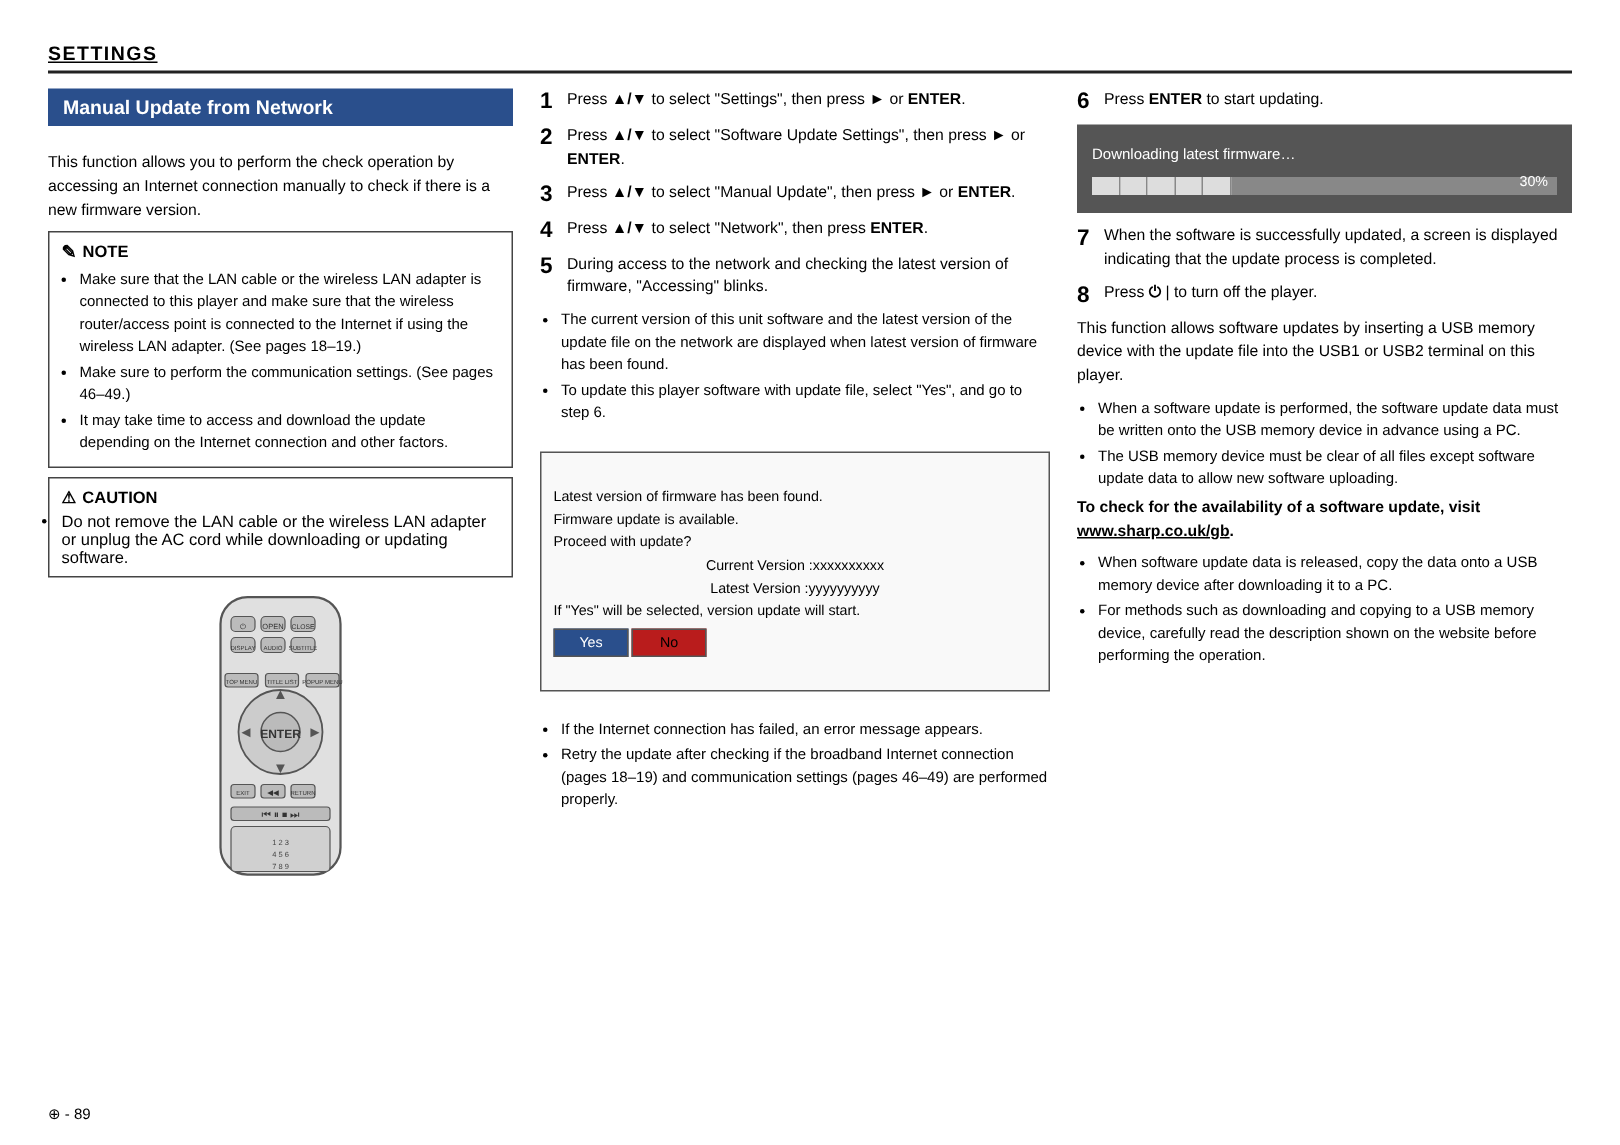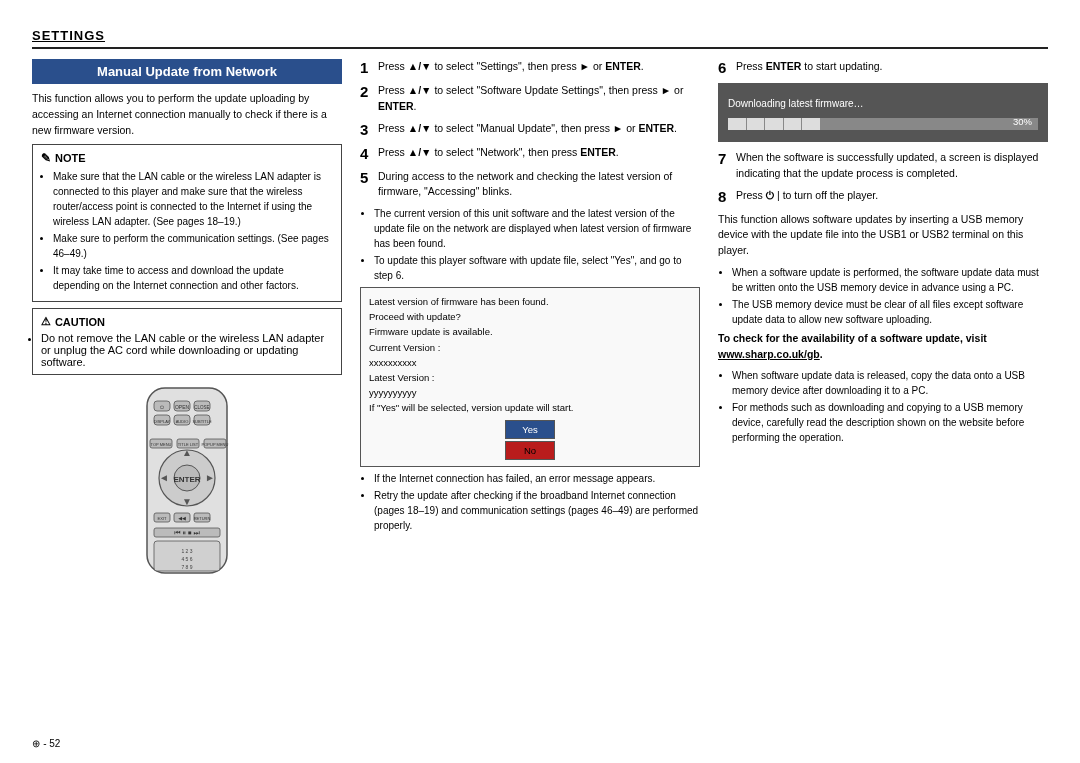--- a/index.html
+++ b/index.html
@@ -43,22 +43,21 @@
     }
     .right-col {
       flex: 1;
     }
     .section-title {
       background: #2a4f8c;
       color: #fff;
       font-size: 13px;
       font-weight: bold;
       padding: 5px 10px;
-      margin-bottom: 7px;
-      text-align: center;
+      margin-bottom: 17px;
     }
     .body-text {
       font-size: 10.5px;
       line-height: 1.5;
       margin-bottom: 6px;
     }
     .note-box {
       border: 1px solid #444;
       padding: 6px 8px;
       margin-bottom: 6px;
@@ -125,34 +124,33 @@
       margin-bottom: 4px;
     }
     .step-note ul {
       padding-left: 12px;
     }
     .step-note li {
       margin-bottom: 2px;
     }
     .firmware-dialog {
       border: 1px solid #555;
-      padding: 6px 8px;
-      margin: 4px 0;
+      padding: 22px 8px;
+      margin: 18px 0;
       font-size: 9.5px;
       line-height: 1.6;
       background: #f9f9f9;
     }
     .firmware-dialog .dialog-row {
       display: flex;
       justify-content: center;
-      flex-direction: column;
     }
     .dialog-buttons {
       display: flex;
-      flex-direction: column;
+      flex-direction: row;
       align-items: center;
       margin-top: 4px;
       gap: 2px;
     }
     .dialog-btn {
       width: 50px;
       border: 1px solid #555;
       text-align: center;
       font-size: 9.5px;
       padding: 1px 4px;
@@ -214,21 +212,21 @@
 </head>
 <body>
 
 <div class="page">
   <div class="settings-header">SETTINGS</div>
 
   <div class="two-col">
 
     <div class="left-col">
       <div class="section-title">Manual Update from Network</div>
-      <div class="body-text">This function allows you to perform the update uploading by accessing an Internet connection manually to check if there is a new firmware version.</div>
+      <div class="body-text">This function allows you to perform the check operation by accessing an Internet connection manually to check if there is a new firmware version.</div>
 
       <div class="note-box">
         <div class="note-title">
           <span style="font-size:12px;">✎</span>
           <span>NOTE</span>
         </div>
         <ul>
           <li>Make sure that the LAN cable or the wireless LAN adapter is connected to this player and make sure that the wireless router/access point is connected to the Internet if using the wireless LAN adapter. (See pages 18–19.)</li>
           <li>Make sure to perform the communication settings. (See pages 46–49.)</li>
           <li>It may take time to access and download the update depending on the Internet connection and other factors.</li>
@@ -338,22 +336,22 @@
 
         <div class="step-note">
           <ul>
             <li>The current version of this unit software and the latest version of the update file on the network are displayed when latest version of firmware has been found.</li>
             <li>To update this player software with update file, select "Yes", and go to step 6.</li>
           </ul>
         </div>
 
         <div class="firmware-dialog">
           <div>Latest version of firmware has been found.</div>
+          <div>Firmware update is available.</div>
           <div>Proceed with update?</div>
-          <div>Firmware update is available.</div>
           <div class="dialog-row">
             <span>Current Version :</span>
             <span>xxxxxxxxxx</span>
           </div>
           <div class="dialog-row">
             <span>Latest Version :</span>
             <span>yyyyyyyyyy</span>
           </div>
           <div>If "Yes" will be selected, version update will start.</div>
           <div class="dialog-buttons">
@@ -427,15 +425,15 @@
         <ul>
           <li>When software update data is released, copy the data onto a USB memory device after downloading it to a PC.</li>
           <li>For methods such as downloading and copying to a USB memory device, carefully read the description shown on the website before performing the operation.</li>
         </ul>
       </div>
 
     </div>
   </div>
 
   <div class="page-footer">
-    <span>⊕ - 52</span>
+    <span>⊕ - 89</span>
   </div>
 </div>
 
 </body></html>

